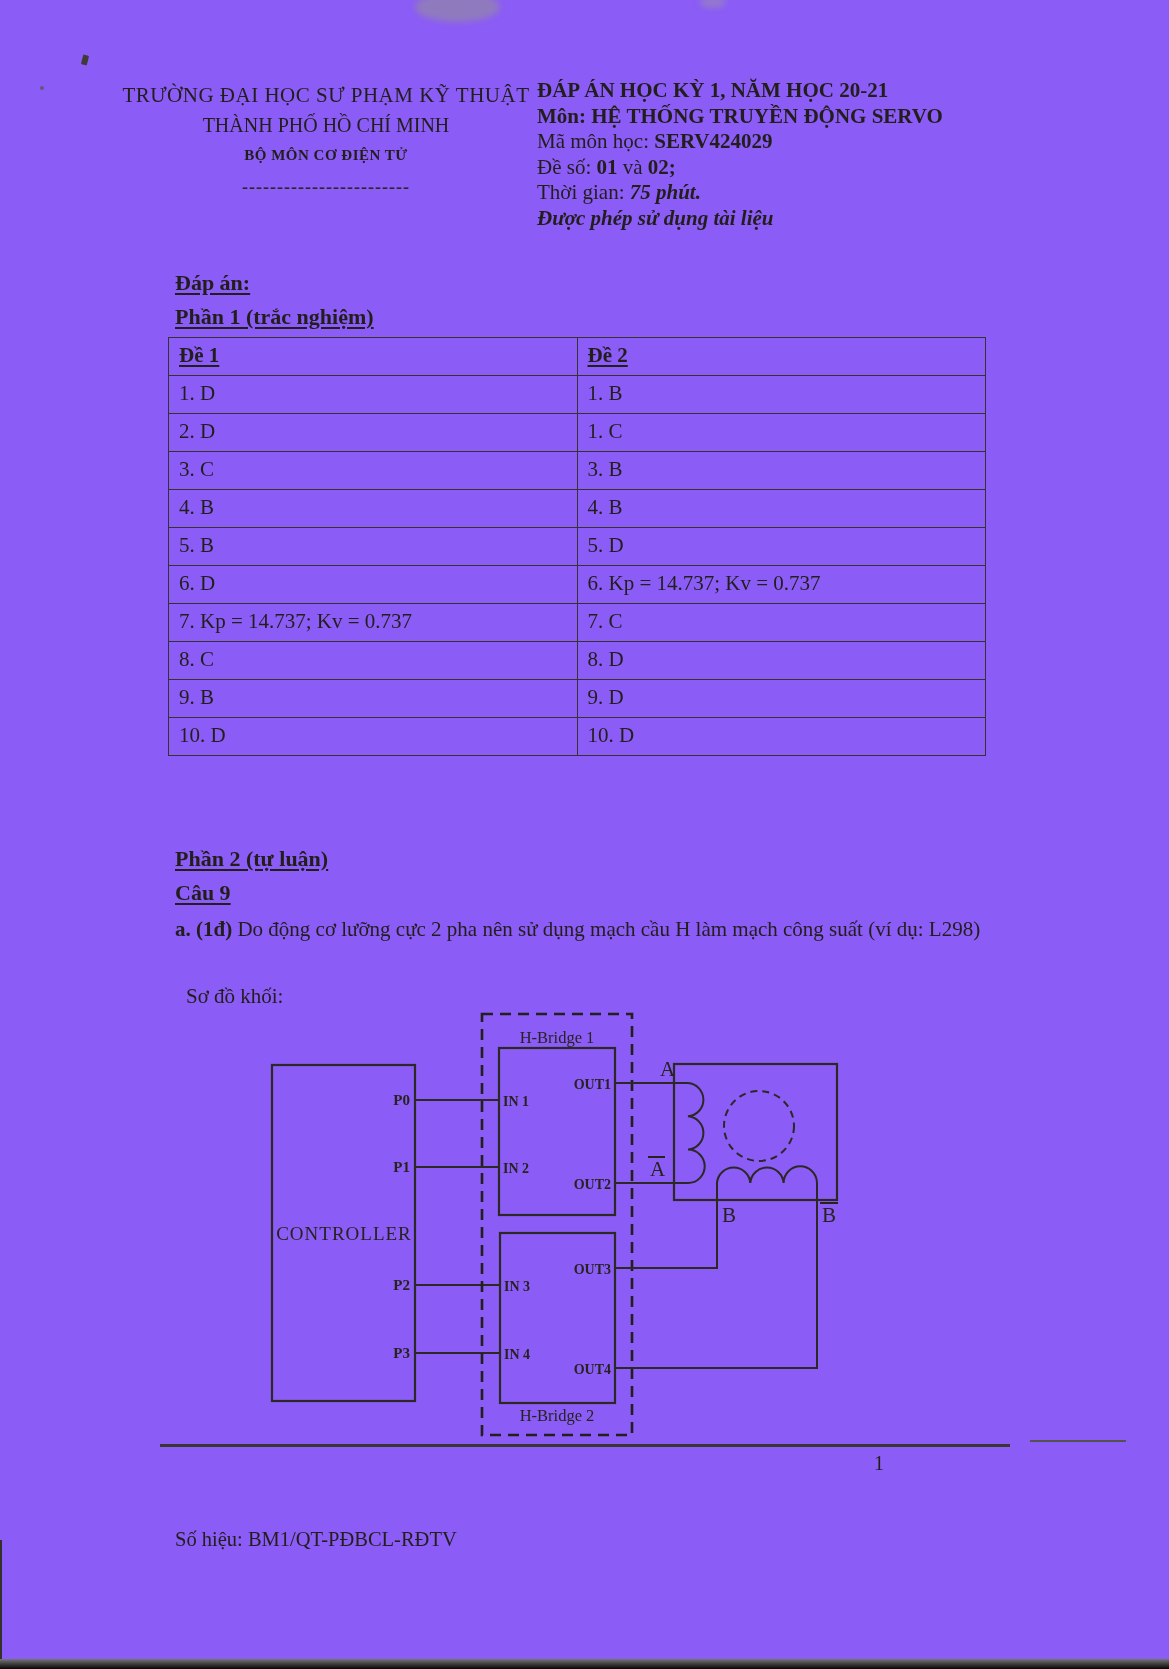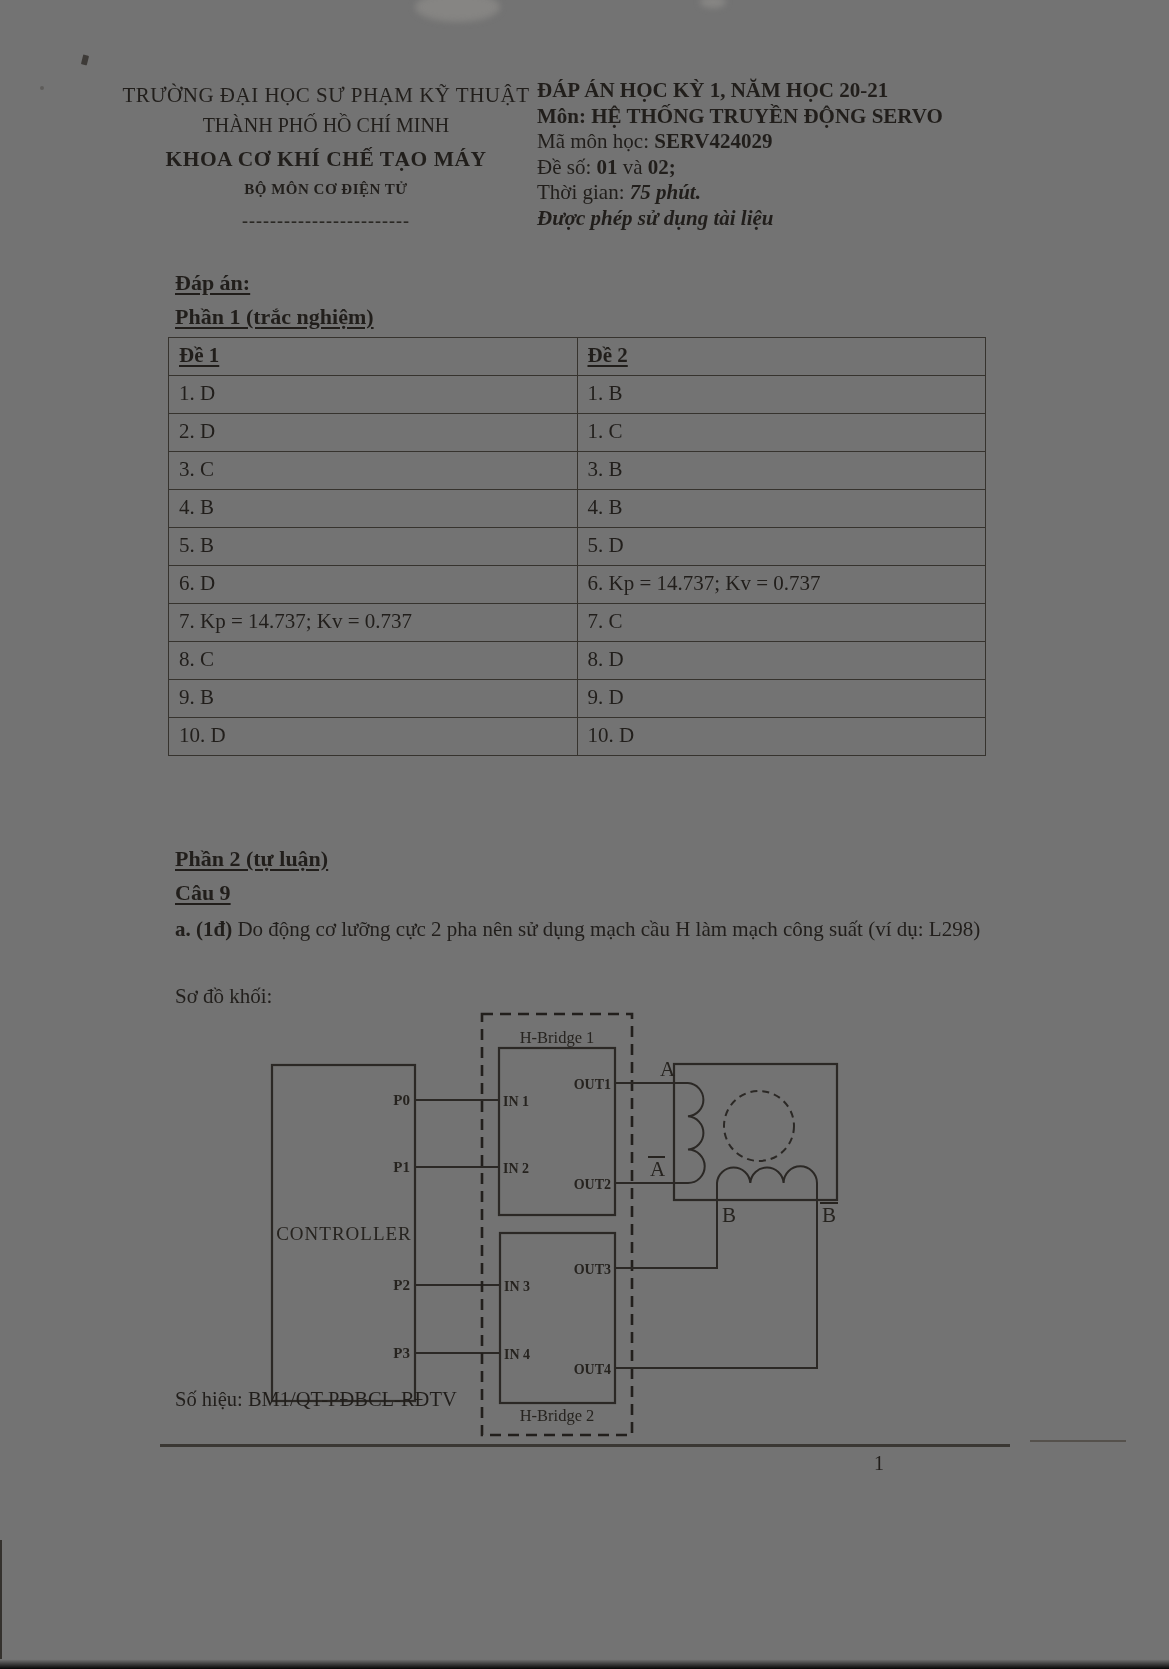--- a/index.html
+++ b/index.html
@@ -1,16 +1,16 @@
 <!DOCTYPE html>
 <html><head>
 <meta charset="utf-8">
 <style>
   html,body{margin:0;padding:0;background:#e8e6e2;}
-  #page{position:relative;width:1169px;height:1669px;background:#737373;overflow:hidden;
+  #page{position:relative;width:1169px;height:1669px;background:#8b5cf6;overflow:hidden;
         font-family:"Liberation Serif",serif;color:#211e1b;}
   #content{position:absolute;inset:0;filter:blur(0.3px);}
   .abs{position:absolute;}
   .b{font-weight:bold;}
   .i{font-style:italic;}
   .u{text-decoration:underline;text-underline-offset:3px;}
 
   
   #hdr-left{left:112px;top:80px;width:428px;text-align:center;line-height:30px;font-size:21px;}
   #hdr-left .l1{letter-spacing:0.5px;}
@@ -27,32 +27,32 @@
             font-size:21px;}
   table#ans td,table#ans th{border:1.8px solid #36332e;padding:4px 10px 6px 10px;text-align:left;
             height:27px;font-weight:normal;vertical-align:middle;margin-top:48px;}
   table#ans th{font-weight:bold;}
   table#ans th span{text-decoration:underline;text-underline-offset:3px;}
 
   
   #part2-head{left:175px;top:846px;font-size:22px;}
   #cau1-head{left:175px;top:880px;font-size:22px;}
   #para-a{left:175px;top:914px;width:845px;font-size:21px;line-height:31px;text-align:justify;}
-  #sodokhoi{left:175px;top:984px;font-size:21px;}
+  #sodokhoi{left:186px;top:984px;font-size:21px;}
 
   
   #diagram{left:250px;top:1000px;}
   #diagram text{font-family:"Liberation Serif",serif;fill:#26231f;}
   .dline{stroke:#2b2825;stroke-width:2;fill:none;}
   .dbox{stroke:#2b2825;stroke-width:2.2;fill:none;}
 
   
   #foot-line{left:160px;top:1444px;width:850px;height:2.5px;background:#3a3733;}
   #foot-line2{left:1030px;top:1440px;width:96px;height:2px;background:#55514c;}
-  #foot-id{left:175px;top:1388px;font-size:20.5px;}
+  #foot-id{left:175px;top:1528px;font-size:20.5px;}
   #foot-page{left:874px;top:1452px;font-size:20px;}
 
   
   .blob{position:absolute;border-radius:50%;filter:blur(3px);}
   #art-top{left:415px;top:-8px;width:85px;height:30px;background:rgba(150,147,143,0.55);}
   #art-tr{left:700px;top:-4px;width:26px;height:12px;background:rgba(160,157,152,0.45);}
   #art-star{position:absolute;left:82px;top:55px;width:6px;height:10px;background:#3e3b38;
             transform:rotate(14deg);border-radius:1px;}
   #art-dot{position:absolute;left:40px;top:86px;width:4px;height:4px;background:#565350;border-radius:50%;opacity:.7;}
   #art-bottom{position:absolute;left:0;top:1659px;width:1169px;height:10px;
@@ -62,21 +62,20 @@
 </style>
 </head>
 <body>
 
 <div id="page">
   <div id="content">
 
     <div class="abs" id="hdr-left">
       <div class="l1">TRƯỜNG ĐẠI HỌC SƯ PHẠM KỸ THUẬT</div>
       <div class="l2">THÀNH PHỐ HỒ CHÍ MINH</div>
-      <div class="l3">KHOA CƠ KHÍ CHẾ TẠO MÁY</div>
       <div class="l4">BỘ MÔN CƠ ĐIỆN TỬ</div>
       <div class="dashes">------------------------</div>
     </div>
 
     <div class="abs" id="hdr-right">
       <div class="b">ĐÁP ÁN HỌC KỲ 1, NĂM HỌC 20-21</div>
       <div><span class="b">Môn:</span> <span class="b">HỆ THỐNG TRUYỀN ĐỘNG SERVO</span></div>
       <div><span>Mã môn học:</span> <span class="b">SERV424029</span></div>
       <div><span>Đề số:</span> <span class="b">01</span> <span>và</span> <span class="b">02;</span></div>
       <div><span>Thời gian:</span> <span class="b i">75 phút.</span></div>

